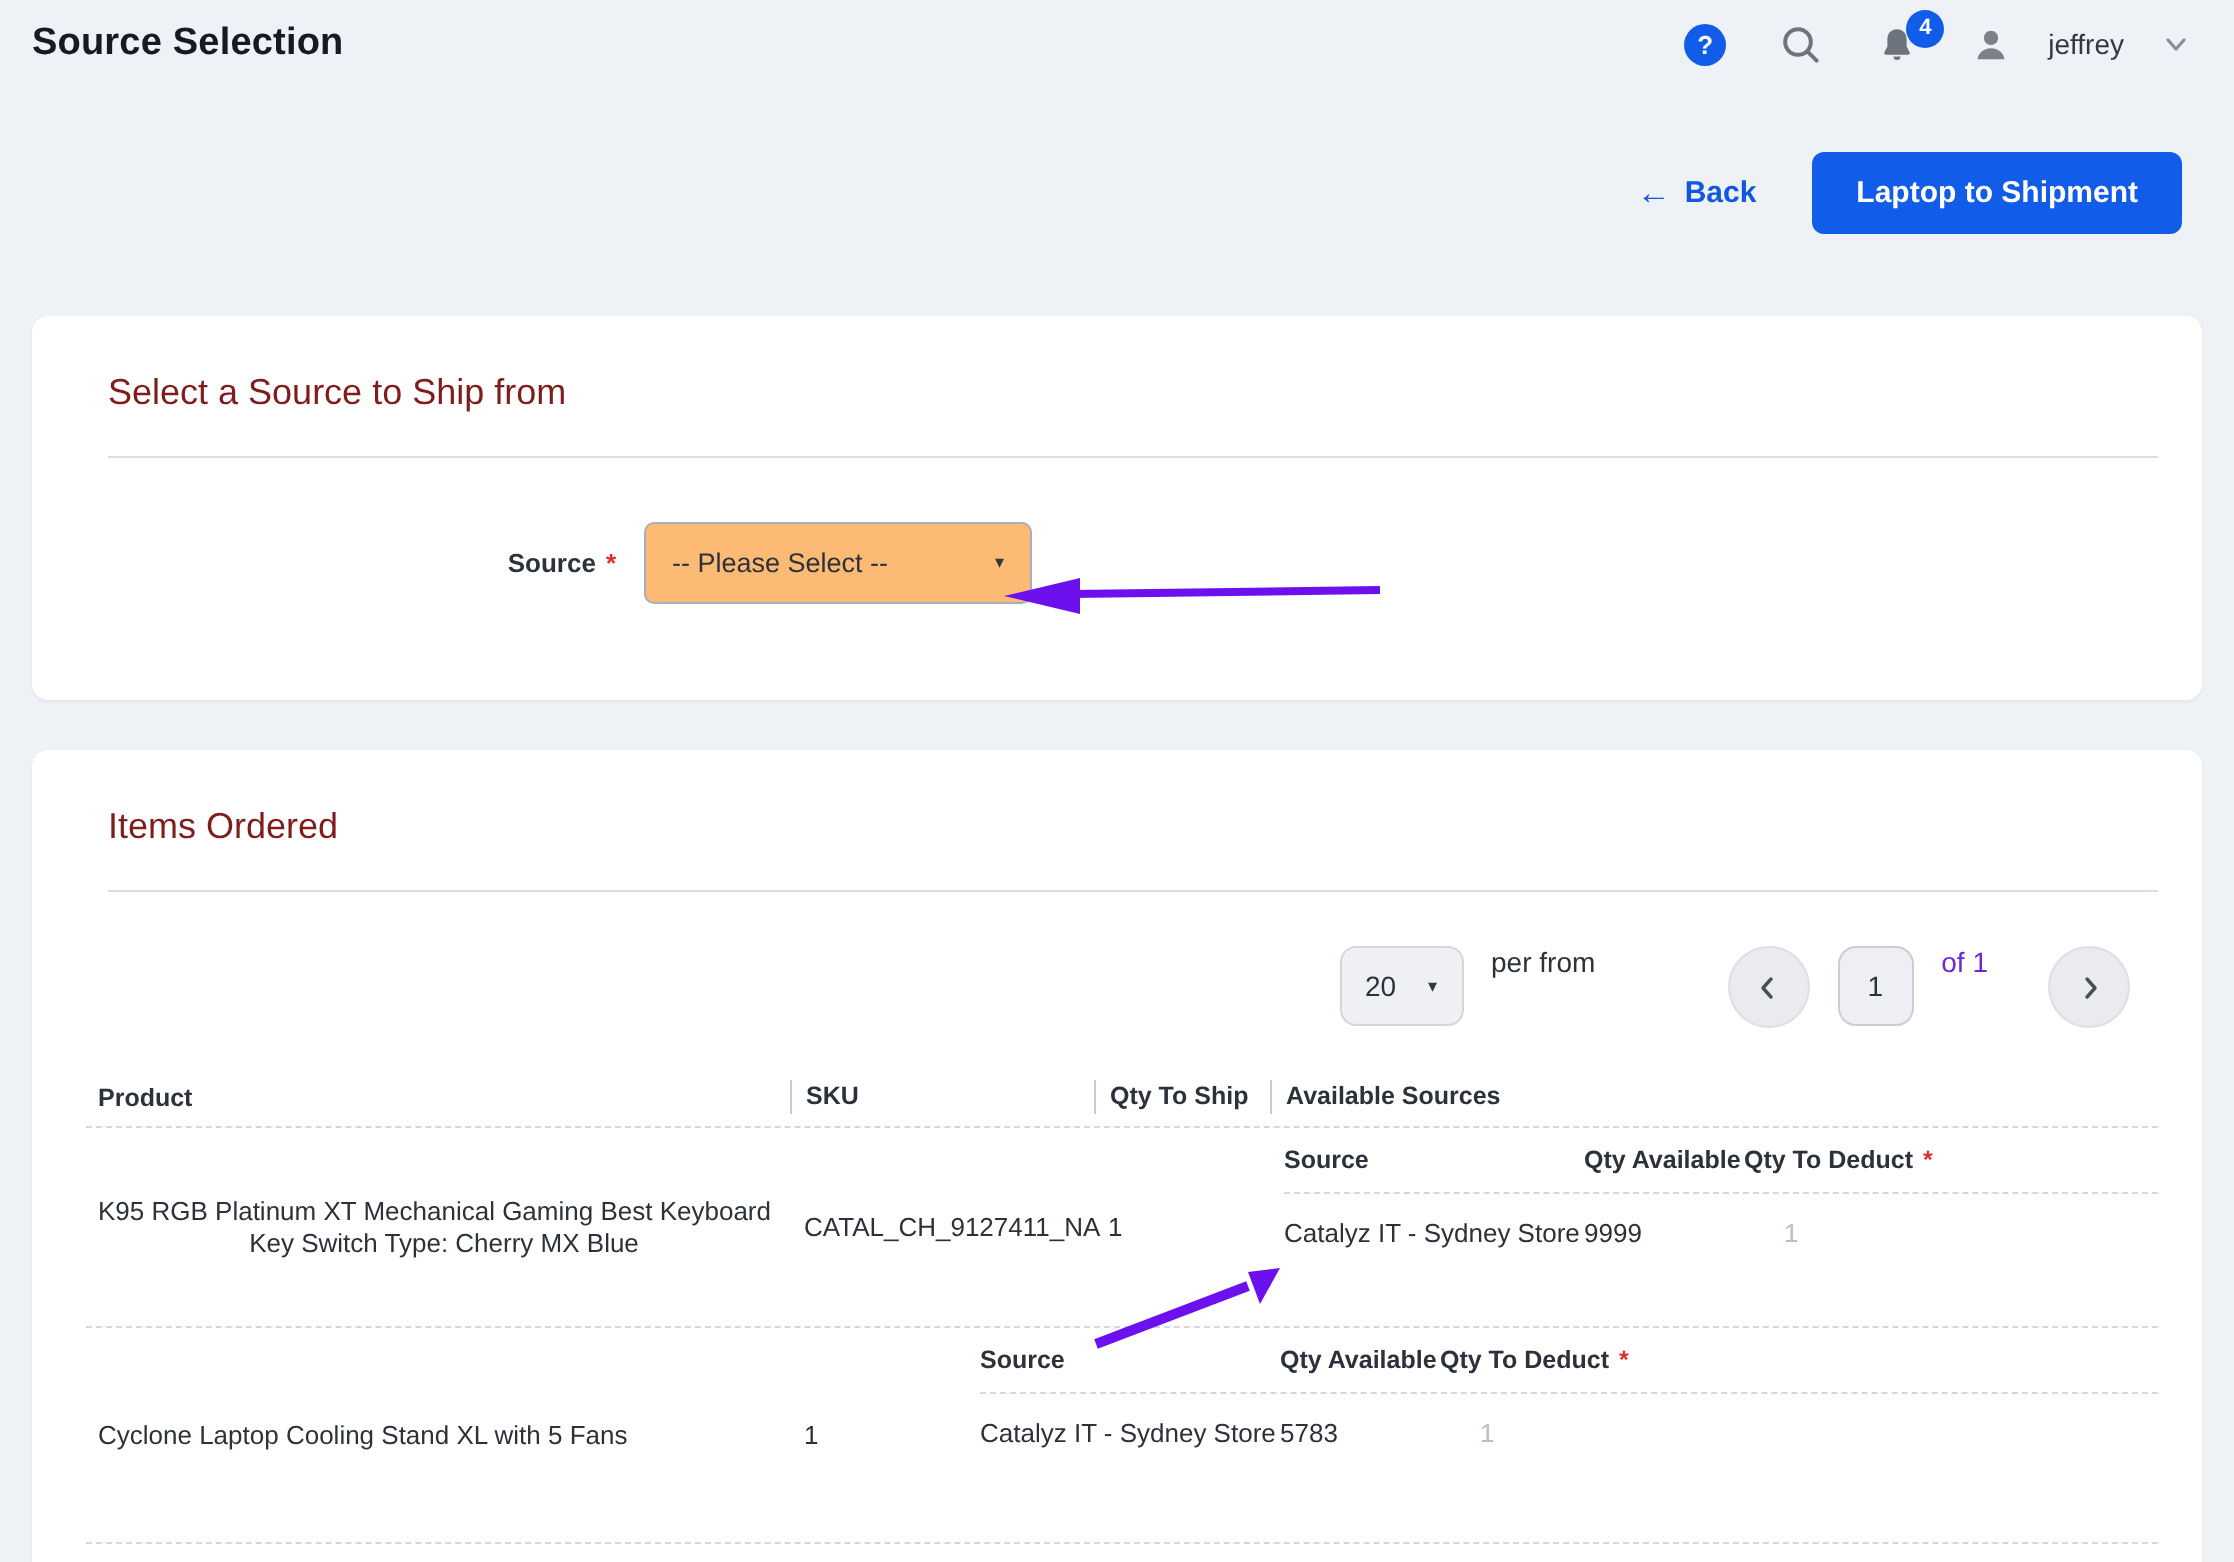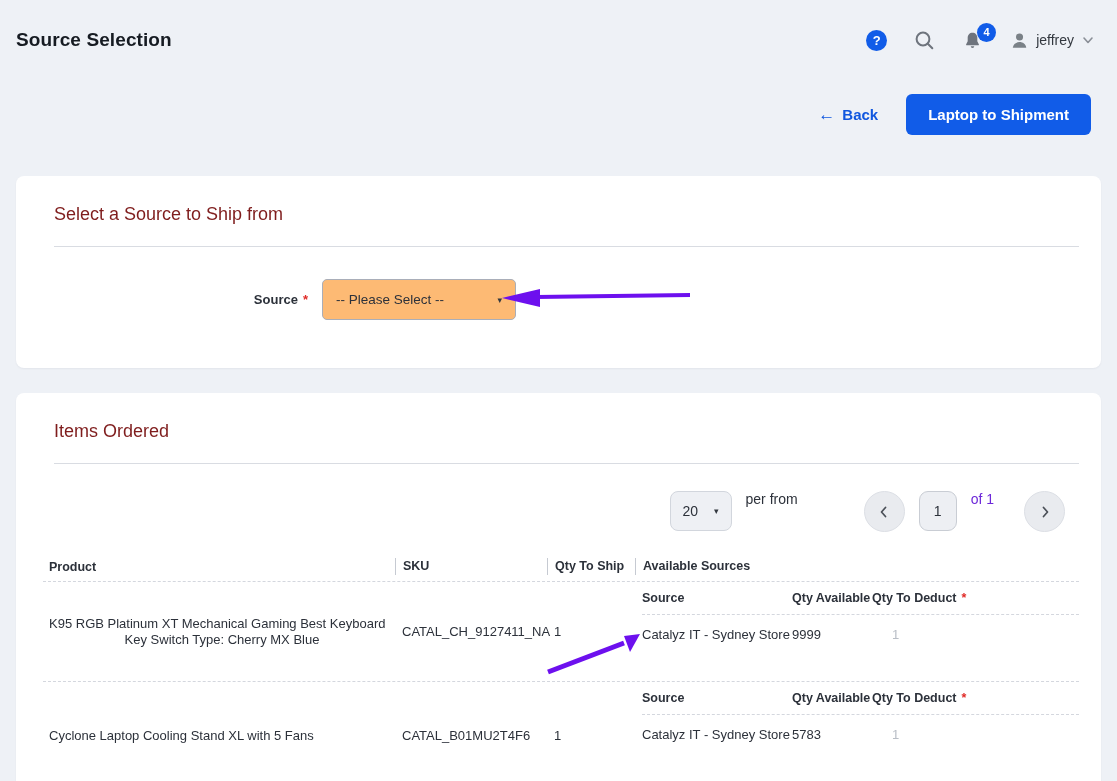--- a/index.html
+++ b/index.html
@@ -8,38 +8,38 @@
     font-family:"Liberation Sans","DejaVu Sans",sans-serif;
     background:#eef1f6;
     color:#2c313a;
     position:relative;
     overflow:hidden;
   }
 
   
   .topbar {
     display:flex; align-items:center; justify-content:space-between;
-    padding:29px 22px 10px 16px;
+    padding:11px 22px 10px 16px;
   }
   .page-title { font-size:19px; font-weight:bold; color:#161b22; letter-spacing:.1px; }
   .topbar-icons { display:flex; align-items:center; gap:27px; }
   .help-icon {
     width:21px; height:21px; border-radius:50%;
     background:#115ce8; color:#fff; font-size:13px; font-weight:bold;
     display:flex; align-items:center; justify-content:center; cursor:pointer;
   }
   .icon-btn { display:flex; align-items:center; cursor:pointer; }
   .bell-wrap { position:relative; }
   .badge {
     position:absolute; top:-7px; right:-13px;
     min-width:19px; height:19px; border-radius:50%;
     background:#115ce8; color:#fff; font-size:11px; font-weight:bold;
     display:flex; align-items:center; justify-content:center;
   }
-  .user-area { display:flex; align-items:center; gap:7px; cursor:pointer;justify-content:space-between; }
+  .user-area { display:flex; align-items:center; gap:19px; cursor:pointer;justify-content:space-between; }
   .user-name { font-size:14px; color:#33383f; }
 
   
   .actions-row {
     display:flex; align-items:center; justify-content:flex-end;
     gap:28px; margin:33px 26px 0 0;
   }
   .back-link {
     display:flex; align-items:center; gap:7px;
     color:#1157df; font-weight:bold; font-size:15px; text-decoration:none; cursor:pointer;
@@ -247,21 +247,20 @@
         </div>
       </div>
     </div>
 
     <div class="item-row row-2">
       <div class="cell cell-product">
         <div class="product-inner">
           <div>Cyclone Laptop Cooling Stand XL with 5 Fans</div>
         </div>
       </div>
-      <div class="cell cell-sku">CATAL_B01MU2T4F6</div>
       <div class="cell cell-qty">1</div>
       <div class="cell-sources">
         <div class="src-head">
           <div class="src-th src-th-source">Source</div>
           <div class="src-th src-th-avail">Qty Available</div>
           <div class="src-th">
             <span>Qty To Deduct</span><span class="req">*</span>
           </div>
         </div>
         <div class="src-row">

